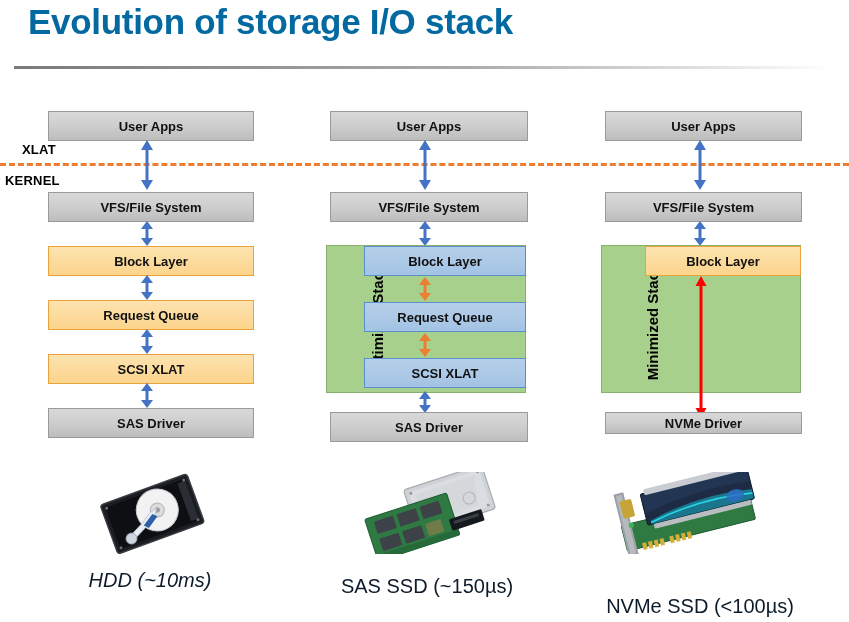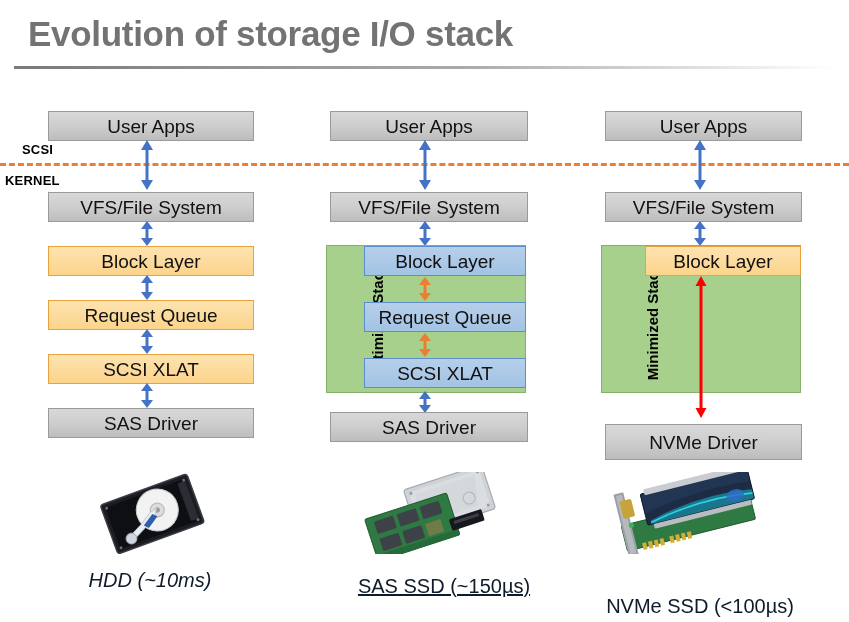--- a/index.html
+++ b/index.html
@@ -1,28 +1,28 @@
 <!DOCTYPE html>
 <html><head>
 <meta charset="utf-8">
 <style>
   html,body{margin:0;padding:0;background:#ffffff;}
   body{width:849px;height:622px;position:relative;overflow:hidden;
        font-family:"Liberation Sans",sans-serif;color:#111;}
 
   
-  .title{position:absolute;left:28px;top:14px;font-size:35px;font-weight:bold;
-         letter-spacing:-0.3px;color:#737373;white-space:nowrap;}
+  .title{position:absolute;left:28px;top:2px;font-size:35px;font-weight:bold;
+         letter-spacing:-0.3px;color:#0369a1;white-space:nowrap;}
   .title-rule{position:absolute;left:14px;top:66px;width:820px;height:3px;
        background:linear-gradient(to right,#7a7a7a 0%,#aaaaaa 55%,#e8e8e8 88%,#ffffff 100%);}
 
   
   .box{position:absolute;box-sizing:border-box;display:flex;align-items:center;
-       justify-content:center;font-size:19px;line-height:1;color:#111;
-       text-align:center;white-space:nowrap;}
+       justify-content:center;font-size:13px;line-height:1;color:#111;
+       text-align:center;white-space:nowrap;font-weight:bold;}
   .box-gray{background:linear-gradient(to bottom,#d8d8d8 0%,#cfcfcf 45%,#bdbdbd 100%);
             border:1px solid #9a9a9a;}
   .box-orange{background:linear-gradient(to bottom,#fde3b0 0%,#fcd48c 100%);
             border:1px solid #e8a33d;}
   .box-blue{background:linear-gradient(to bottom,#b6cfea 0%,#a3c3e4 100%);
             border:1px solid #5b8fc9;}
 
   
   .panel-green{position:absolute;box-sizing:border-box;
        background:#a8d08d;border:1px solid #86b06b;}
@@ -45,21 +45,21 @@
   
   .device{position:absolute;}
 </style>
 </head>
 <body>
 
 <div class="title">Evolution of storage I/O stack</div>
 <div class="title-rule"></div>
 
 <div class="divider"></div>
-<div class="zone-label" style="left:22px;top:142px;">SCSI</div>
+<div class="zone-label" style="left:22px;top:142px;">XLAT</div>
 <div class="zone-label" style="left:5px;top:173px;">KERNEL</div>
 
 <div class="box box-gray" style="left:48px;top:111px;width:206px;height:30px;">User Apps</div>
 
 <svg class="arrow" style="left:138px;top:140px;" width="18" height="50" viewBox="0 0 18 50">
   <line x1="9" y1="8" x2="9" y2="42" stroke="#4472c4" stroke-width="3"></line>
   <polygon points="9,0 3,10 15,10" fill="#4472c4"></polygon>
   <polygon points="9,50 3,40 15,40" fill="#4472c4"></polygon>
 </svg>
 
@@ -184,21 +184,21 @@
     <rect x="14" y="49" width="20" height="13" rx="1" fill="#3d4248"></rect>
     <rect x="38" y="49" width="20" height="13" rx="1" fill="#3d4248"></rect>
     <rect x="62" y="49" width="16" height="13" rx="1" fill="#6f7b49"></rect>
     <rect x="6" y="64" width="86" height="6" fill="#276a3a"></rect>
 
     <rect x="86" y="52" width="34" height="12" rx="1.5" fill="#15181c"></rect>
     <rect x="90" y="55" width="26" height="3" fill="#3a3f45"></rect>
   </g>
 </svg>
 
-<div class="caption" style="left:294px;top:575px;width:300px;text-decoration:underline;">SAS SSD (~150µs)</div>
+<div class="caption" style="left:277px;top:575px;width:300px;">SAS SSD (~150µs)</div>
 
 <div class="box box-gray" style="left:605px;top:111px;width:197px;height:30px;">User Apps</div>
 
 <svg class="arrow" style="left:691px;top:140px;" width="18" height="50" viewBox="0 0 18 50">
   <line x1="9" y1="8" x2="9" y2="42" stroke="#4472c4" stroke-width="3"></line>
   <polygon points="9,0 3,10 15,10" fill="#4472c4"></polygon>
   <polygon points="9,50 3,40 15,40" fill="#4472c4"></polygon>
 </svg>
 
 <div class="box box-gray" style="left:605px;top:192px;width:197px;height:30px;">VFS/File System</div>
@@ -213,21 +213,21 @@
 <div class="panel-label" style="left:577px;top:312px;width:150px;height:20px;">Minimized Stack</div>
 
 <div class="box box-orange" style="left:645px;top:246px;width:156px;height:30px;">Block Layer</div>
 
 <svg class="arrow" style="left:693px;top:276px;" width="16" height="142" viewBox="0 0 16 142">
   <line x1="8" y1="7" x2="8" y2="135" stroke="#ff0000" stroke-width="3"></line>
   <polygon points="8,0 2.5,10 13.5,10" fill="#ff0000"></polygon>
   <polygon points="8,142 2.5,132 13.5,132" fill="#ff0000"></polygon>
 </svg>
 
-<div class="box box-gray" style="left:605px;top:424px;width:197px;height:36px;">NVMe Driver</div>
+<div class="box box-gray" style="left:605px;top:412px;width:197px;height:22px;">NVMe Driver</div>
 
 <svg class="device" style="left:606px;top:472px;" width="158" height="82" viewBox="0 0 158 82">
   <g transform="rotate(-14 79 41)">
 
     <rect x="14" y="38" width="132" height="26" rx="1.5" fill="#2f7a43" stroke="#1f5c31" stroke-width="1"></rect>
 
     <g fill="#d4af37">
       <rect x="30" y="60" width="4" height="7"></rect>
         <rect x="36" y="60" width="4" height="7"></rect>
       <rect x="42" y="60" width="4" height="7"></rect>

